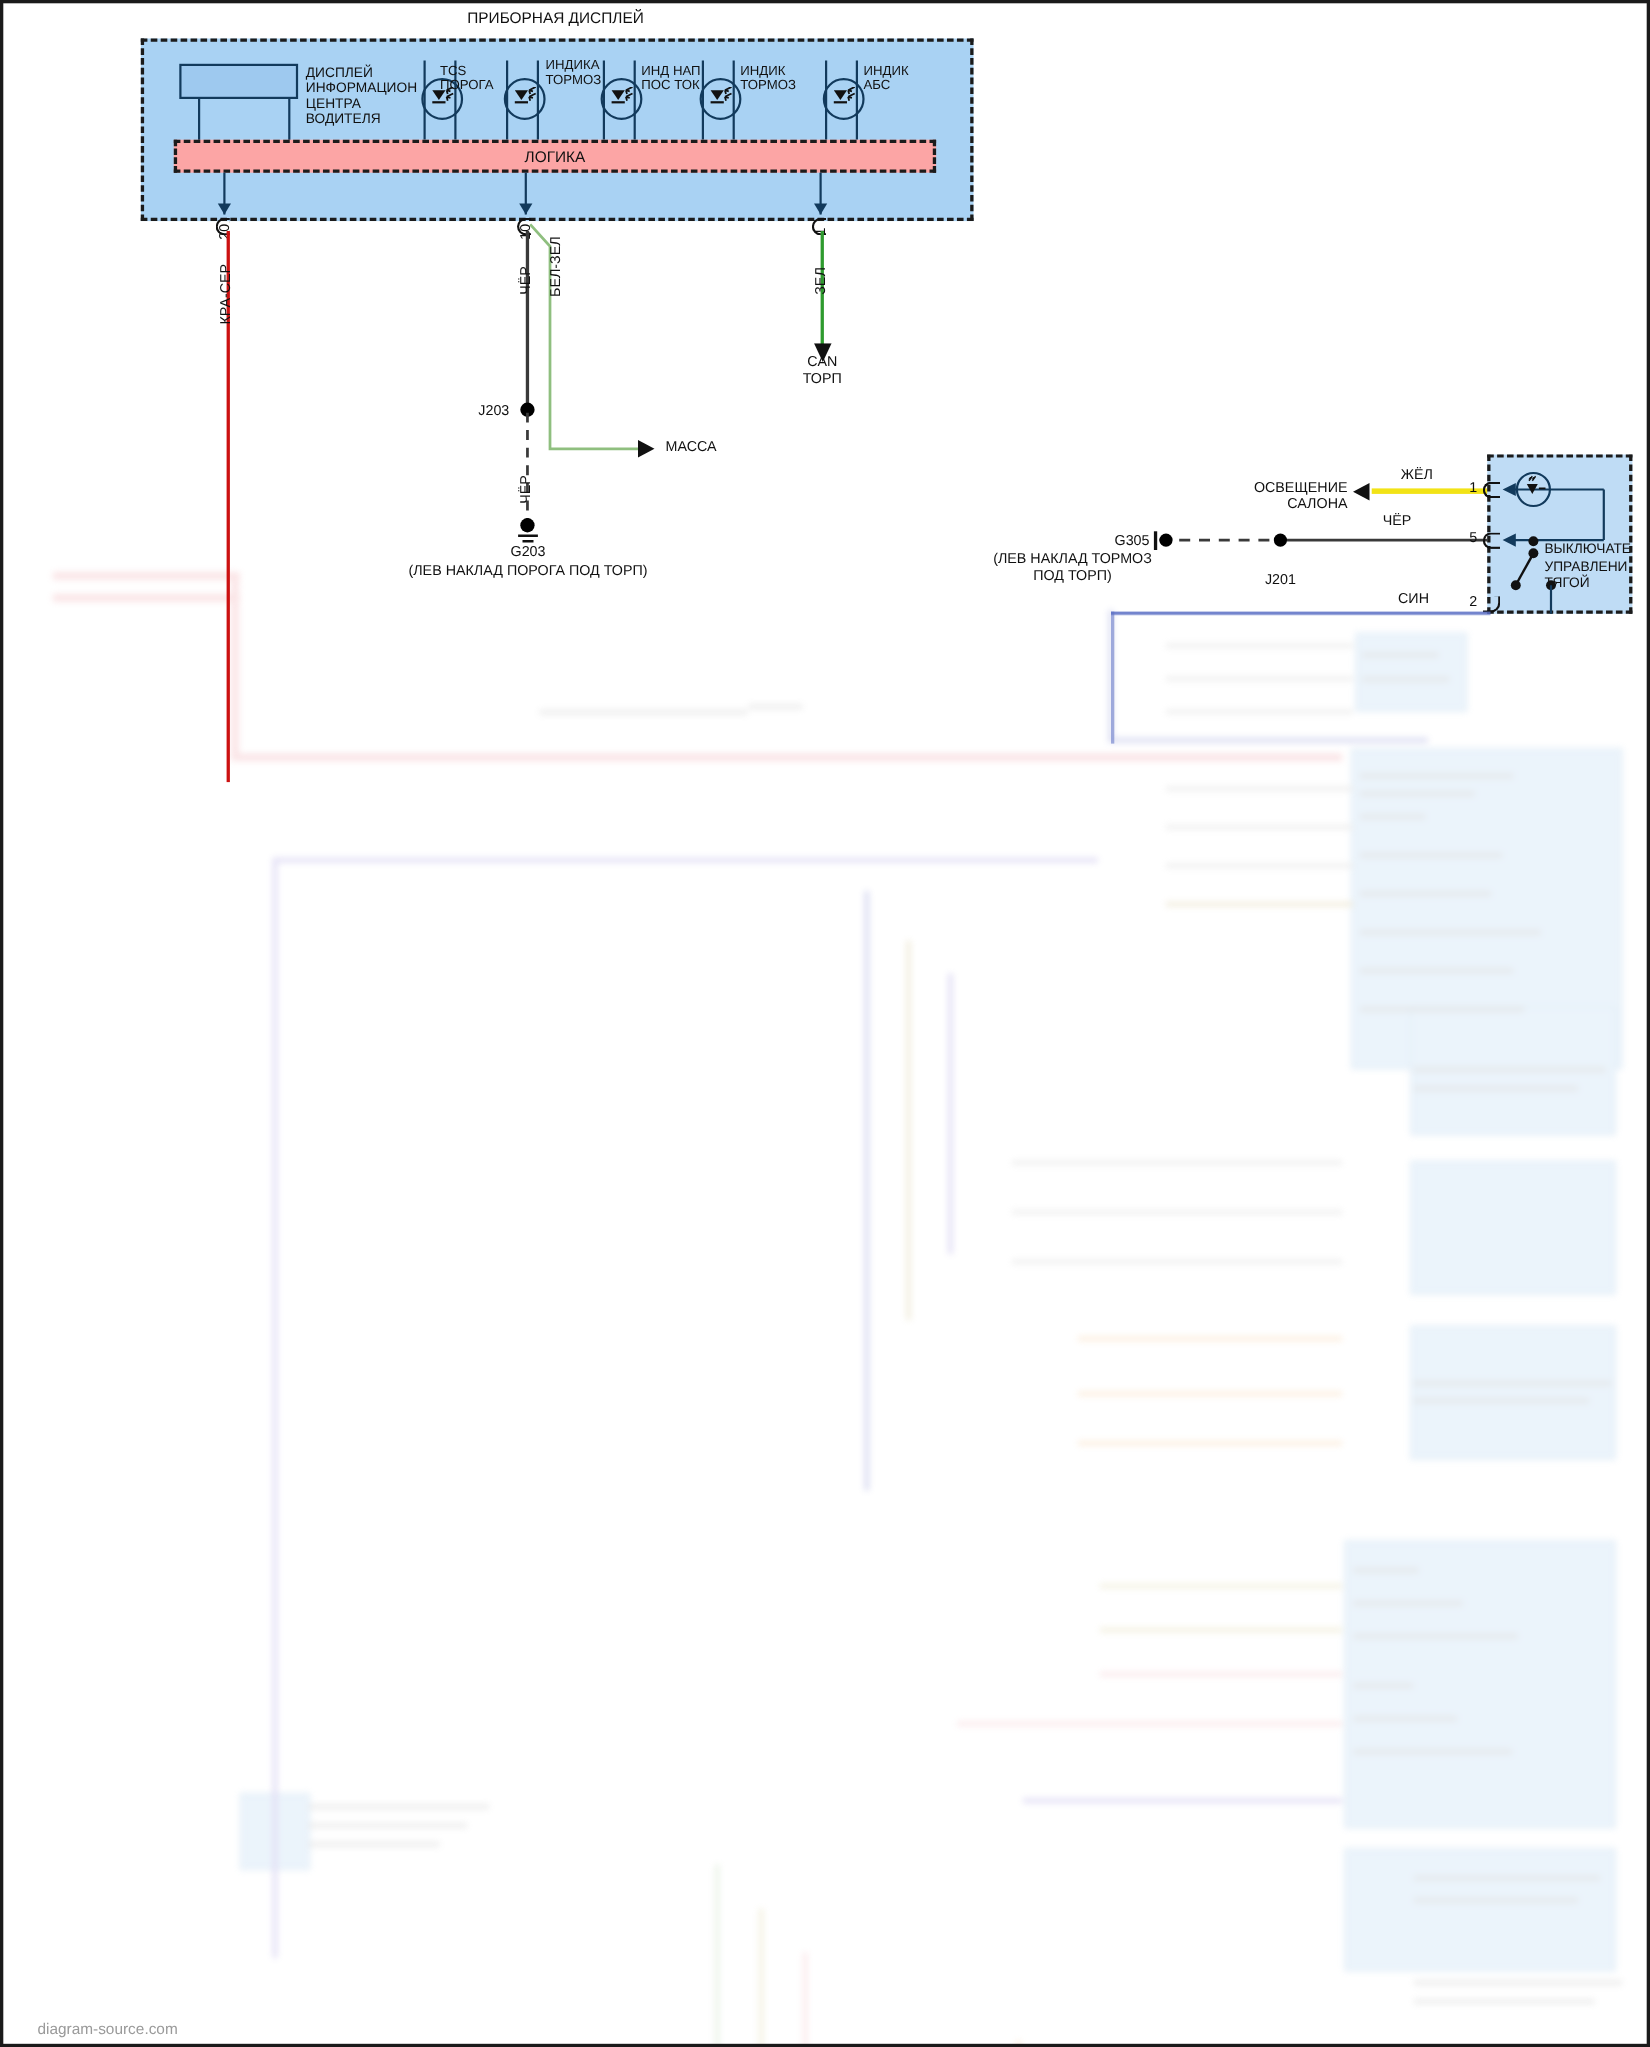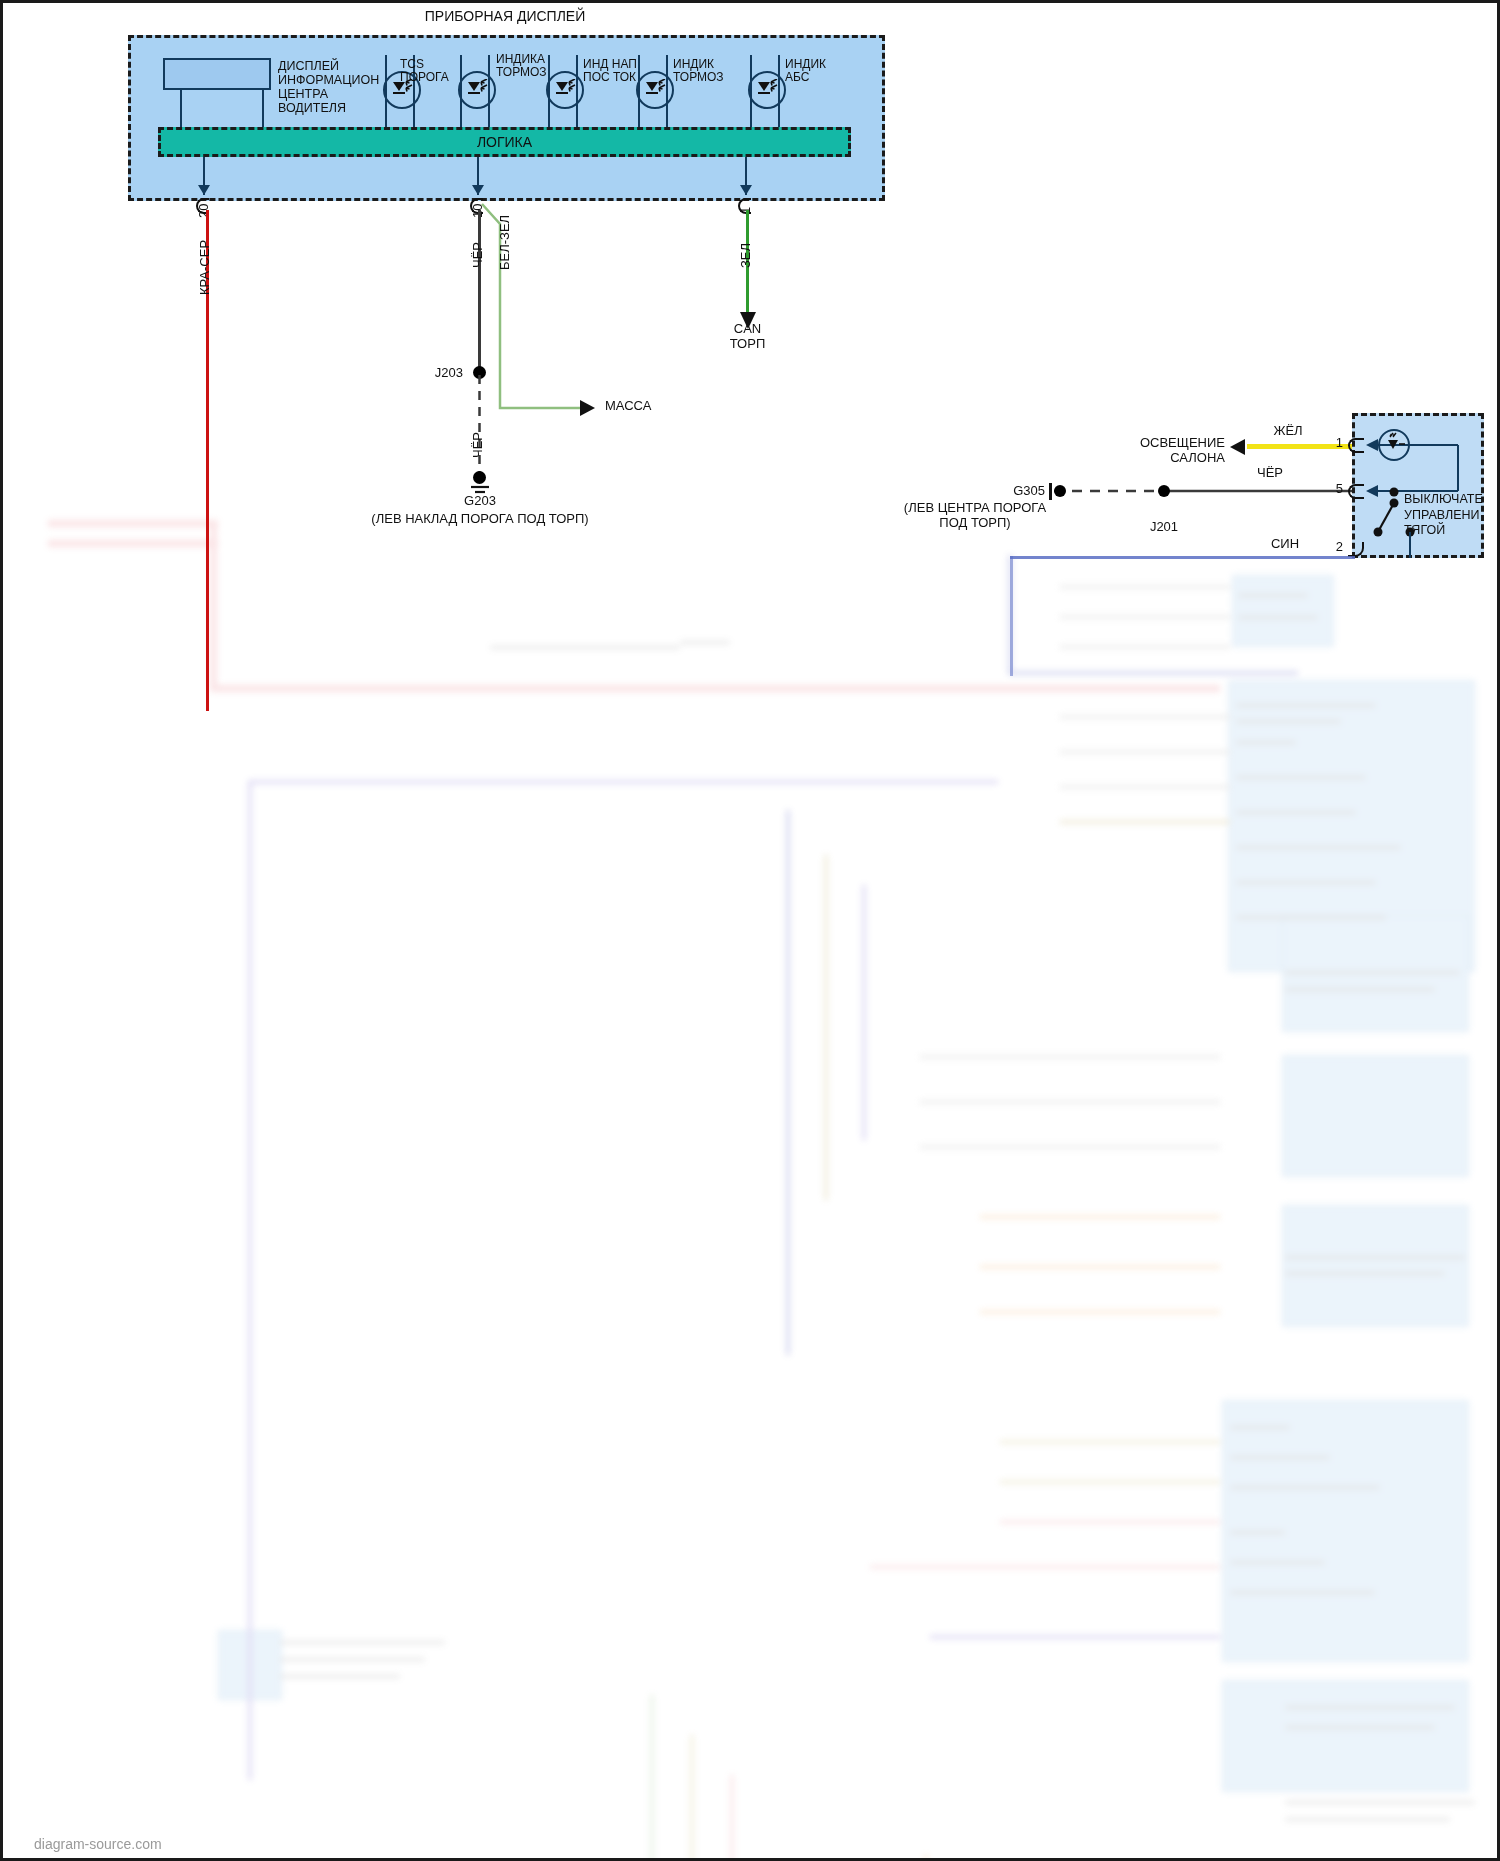--- a/index.html
+++ b/index.html
@@ -23,21 +23,21 @@
   .lbl.r{text-align:right;}
   .vlbl{position:absolute;font-size:13px;color:#111;white-space:nowrap;
         transform-origin:0 0;transform:rotate(-90deg);}
   .wire{position:absolute;}
   .dot{position:absolute;background:#000;border-radius:50%;}
 
   
   #cluster{position:absolute;left:128px;top:35px;width:757px;height:166px;
            background:#a9d2f3;border:3px dashed #1b1b1b;box-sizing:border-box;}
   #logicbar{position:absolute;left:158px;top:127px;width:693px;height:30px;
-            background:#14b8a6;border:3px dashed #1b1b1b;box-sizing:border-box;
+            background:#fca5a5;border:3px dashed #1b1b1b;box-sizing:border-box;
             display:flex;align-items:center;justify-content:center;}
   #logicbar span{font-size:14px;color:#111;}
   #dcu{position:absolute;left:163px;top:58px;width:108px;height:32px;
        background:#9ec9ef;border:2px solid #123a5c;box-sizing:border-box;}
 
   .ledwrap{position:absolute;width:60px;height:72px;}
   .ledbracket{position:absolute;left:10px;top:0;width:30px;height:72px;
               border:2px solid #123a5c;border-top:none;border-bottom:none;box-sizing:border-box;}
   .ledcirc{position:absolute;left:8px;top:16px;width:38px;height:38px;border:2px solid #123a5c;
            border-radius:50%;box-sizing:border-box;background:transparent;}
@@ -270,21 +270,21 @@
   <div class="lbl c" style="left:690px;top:322px;width:115px;">CAN
 ТОРП</div>
 
   <svg style="position:absolute;left:1050px;top:483px;" width="360" height="16">
     <line x1="4" y1="8" x2="110" y2="8" stroke="#3a3a3a" stroke-width="2.6" stroke-dasharray="10 8"></line>
     <line x1="110" y1="8" x2="352" y2="8" stroke="#3a3a3a" stroke-width="2.6"></line>
   </svg>
   <div class="wire" style="left:1049px;top:483px;width:3px;height:17px;background:#111;"></div>
   <div class="dot" style="left:1054px;top:485px;width:12px;height:12px;"></div>
   <div class="lbl r" style="left:955px;top:484px;width:90px;">G305</div>
-  <div class="lbl c" style="left:840px;top:501px;width:270px;">(ЛЕВ ЦЕНТРА ПОРОГА
+  <div class="lbl c" style="left:840px;top:501px;width:270px;">(ЛЕВ НАКЛАД ТОРМОЗ
 ПОД ТОРП)</div>
   <div class="dot" style="left:1158px;top:485px;width:12px;height:12px;"></div>
   <div class="lbl c" style="left:1104px;top:500px;width:120px;margin-top:20px;">J201</div>
   <div class="lbl c" style="left:1240px;top:466px;width:60px;">ЧЁР</div>
 
   <div class="wire" style="left:1247px;top:444px;width:115px;height:5px;background:#f2e316;"></div>
   <div class="arrowleft" style="left:1230px;top:439px;"></div>
   <div class="lbl r" style="left:1075px;top:436px;width:150px;">ОСВЕЩЕНИЕ
 САЛОНА</div>
   <div class="lbl c" style="left:1258px;top:424px;width:60px;">ЖЁЛ</div>

